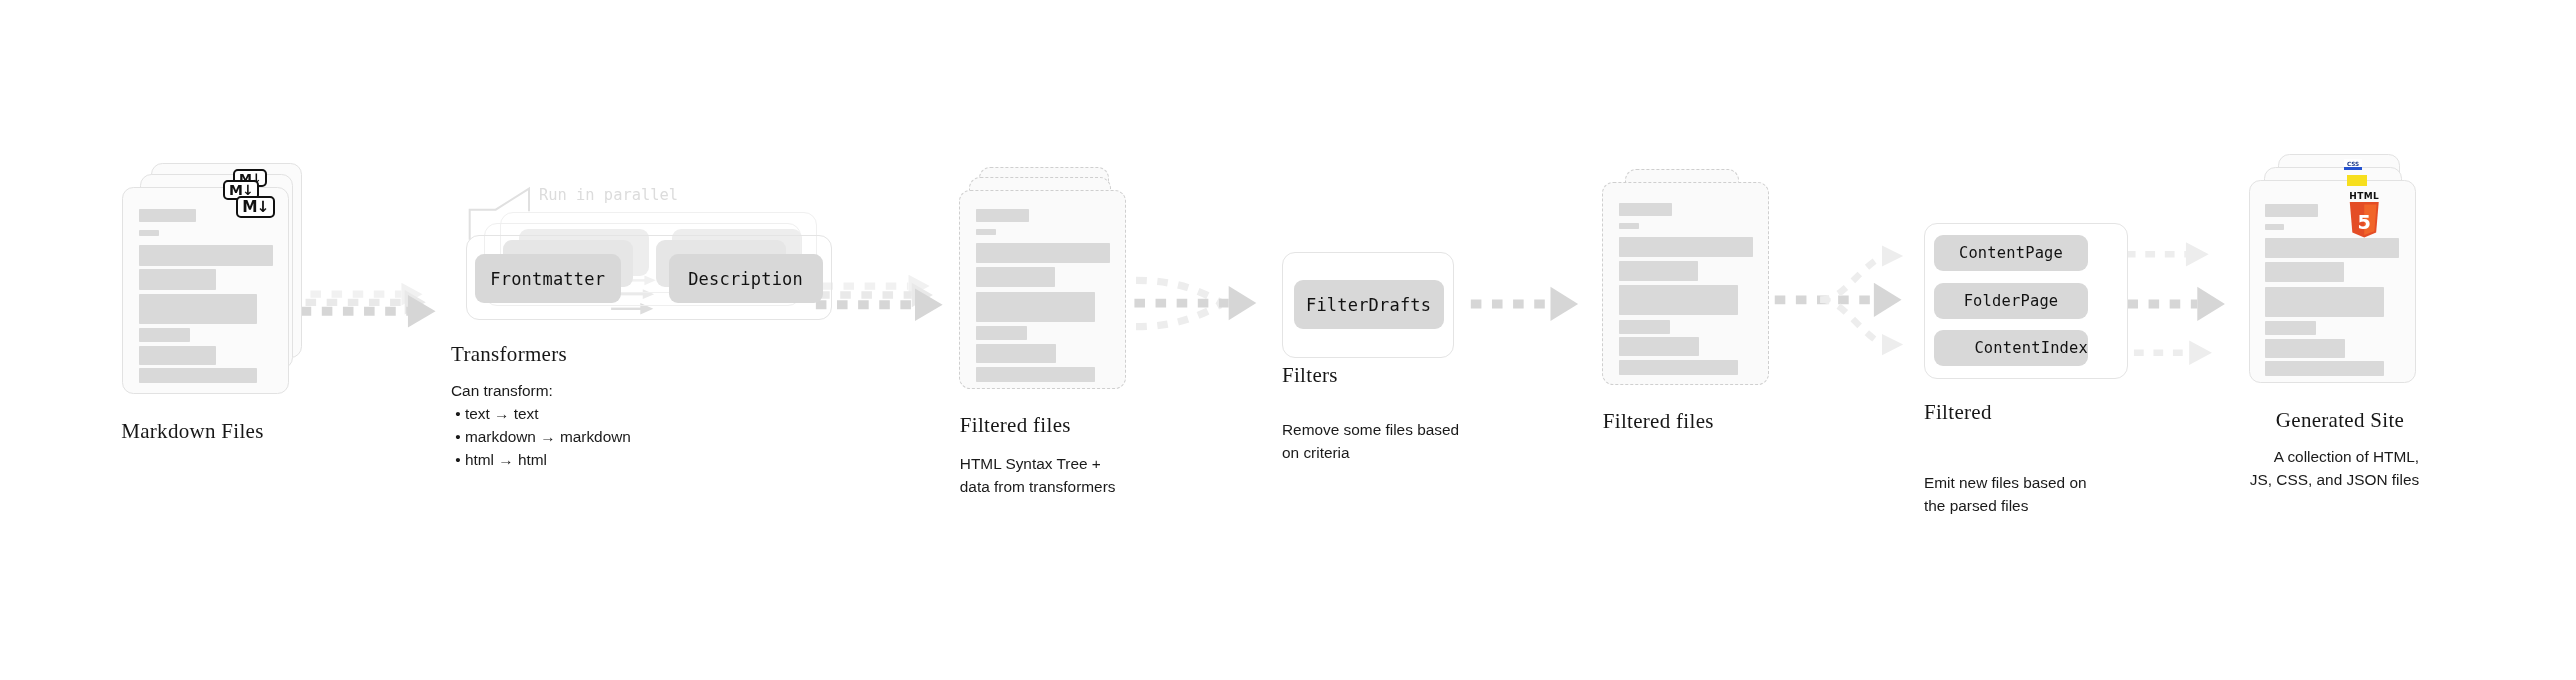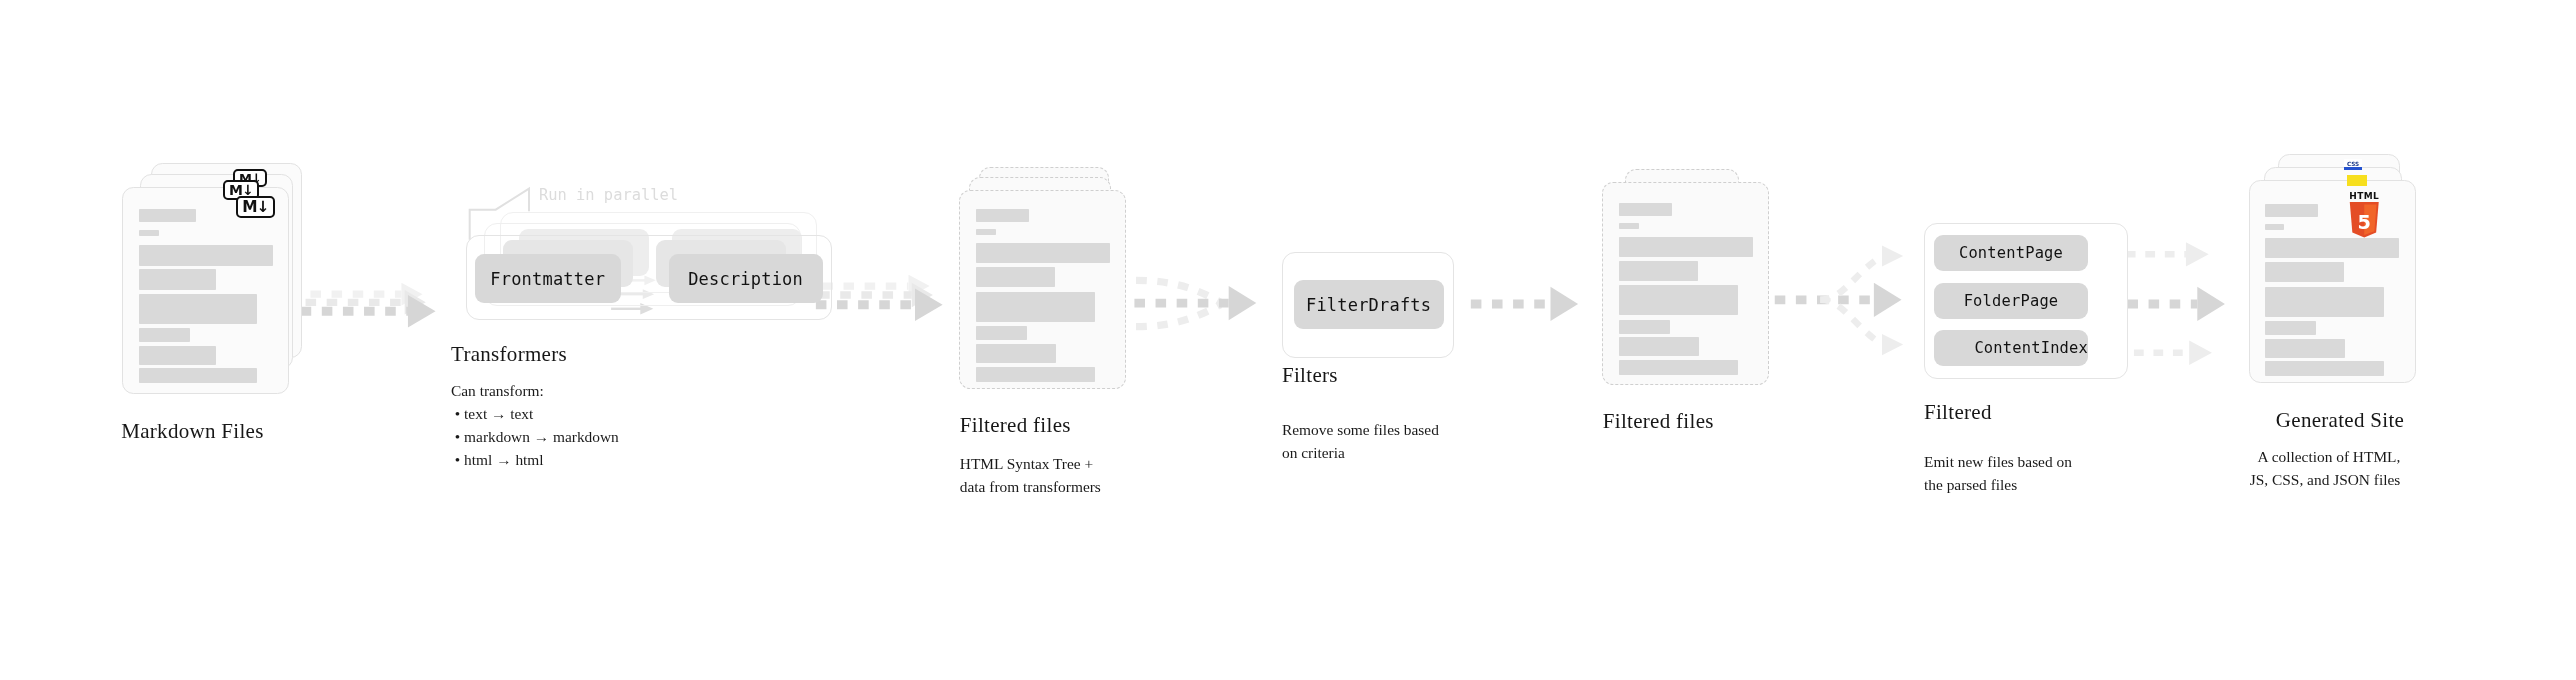--- a/index.html
+++ b/index.html
@@ -16,21 +16,21 @@
 
   .stage-title {
     font-family: Liberation Serif, serif;
     font-size: 21px;
     font-weight: 400;
     color: #171717;
     letter-spacing: 0.3px;
     white-space: nowrap;
   }
   .stage-sub {
-    font-family: Liberation Serif, serif;
+    font-family: Liberation Sans, sans-serif;
     font-size: 15.4px;
     line-height: 23px;
     color: #1a1a1a;
     white-space: pre;
     margin-top: 9.8px;
   }
 
   
   .docstack { position: relative; }
   .doc {
@@ -302,21 +302,21 @@
         <span>ContentPage</span>
       </div>
       <div class="chip" style="left:9px; top:59px; width:154px; height:36px; font-size:15.4px;">
         <span>FolderPage</span>
       </div>
       <div class="chip" style="left:9px; top:106px; width:154px; height:36px; font-size:15.4px;justify-content:flex-end;">
         <span>ContentIndex</span>
       </div>
     </div>
     <div class="stage-title" style="position:absolute; left:0px; top:177px;">Filtered</div>
-    <div class="stage-sub" style="position:absolute; left:0px; top:191px;margin-top:36px;">Emit new files based on
+    <div class="stage-sub" style="position:absolute; left:0px; top:212px;margin-top:36px;">Emit new files based on
 the parsed files</div>
   </div>
 
   <div class="stage" style="left:2249px; top:154px;text-align:right;">
     <div class="docstack" style="width:195px; height:244px;">
       <div class="doc" style="left:29px; top:0px; width:122px; height:187px;"></div>
       <div class="doc" style="left:14.6px; top:13px; width:138px; height:189px;"></div>
       <div class="doc" style="left:0px; top:26px; width:167px; height:203px;">
         <div class="doc-body">
           <div class="bar" style="left:14.6px; top:23px; width:53px; height:13px;"></div>

